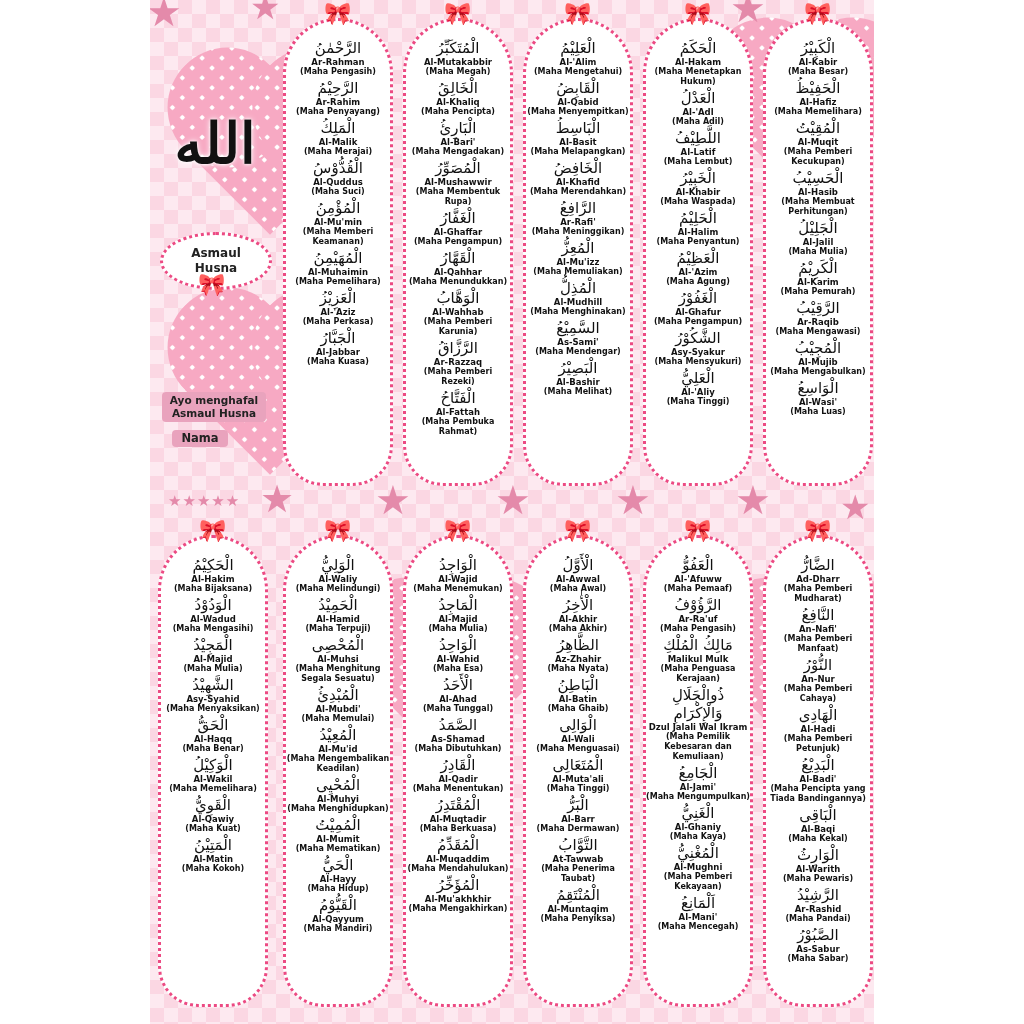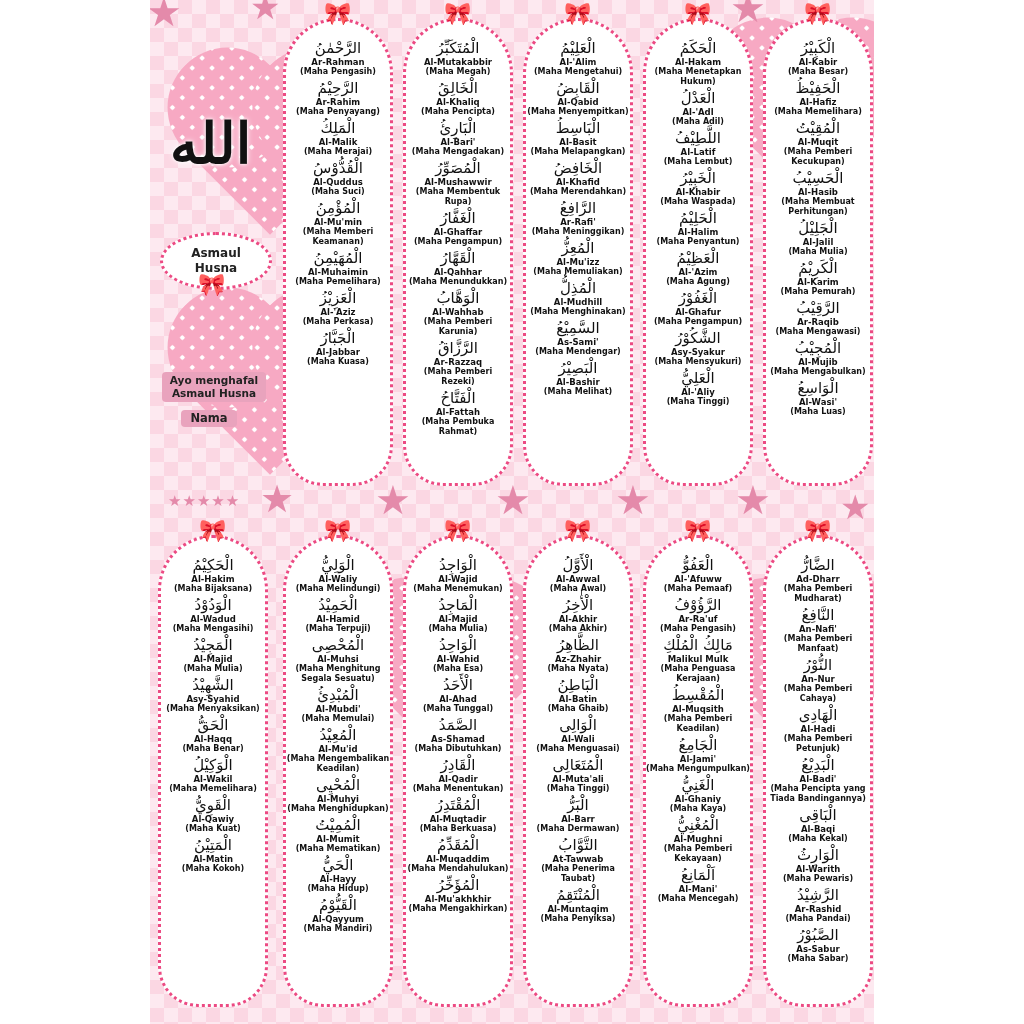--- a/index.html
+++ b/index.html
@@ -20,34 +20,34 @@
   }
   .heart::before, .heart::after {
     content:""; position:absolute; width:120px; height:120px; border-radius:50%;
     background:inherit; background-image:inherit; background-size:inherit;
   }
   .heart::before { top:-60px; left:0; }
   .heart::after { left:60px; top:0; }
   .star { position:absolute; color:#e48aaa; line-height:1; }
   .left-panel { position:absolute; left:0; top:0; width:130px; height:510px; }
   .allah {
-    position:absolute; left:20px; top:110px; width:90px; 
+    position:absolute; left:20px; top:110px; width:90px; text-align:center;
     font-size:56px; font-weight:bold; color:#111; text-shadow:0 0 3px #fff, 0 0 6px #fff;
     font-family:"DejaVu Serif", serif;
   }
   .title-oval {
     position:absolute; left:10px; top:232px; width:106px; height:52px;
     border:3px dotted #ec4a83; border-radius:50%; background:#ffffff;
     display:flex; flex-direction:column; justify-content:center; align-items:center;
     font-size:12px; font-weight:bold; color:#222; line-height:15px;
   }
   .ribbon { position:absolute; color:#f56a9c; font-size:22px; line-height:1; }
   .badge {
     position:absolute; background:#e9a3bd; border-radius:4px; color:#222;
-    font-size:10.5px; font-weight:bold; text-align:center; line-height:13px; padding:2px 4px;
+    font-size:10.5px; font-weight:bold; text-align:center; line-height:13px; padding:2px 4px;margin-top:20px;
   }
   .stars-row { position:absolute; left:18px; top:492px; color:#e48aaa; font-size:15px; letter-spacing:1px; }
   .column {
     position:absolute; width:110px; background:#ffffff;
     border:3px dotted #ec4a83; border-radius:55px 55px 40px 40px;
     box-sizing:border-box; text-align:center; padding-top:18px;
   }
   .column .bow { position:absolute; top:-20px; left:50%; transform:translateX(-50%); color:#f56a9c; font-size:22px; }
   .entry { margin-bottom:2px; }
   .arabic { font-family:"DejaVu Sans", sans-serif; font-size:15px; color:#111; line-height:18px; direction:rtl; }
@@ -78,21 +78,21 @@
     <div class="allah">الله</div>
     <div class="title-oval">
       <span>Asmaul</span>
       <span>Husna</span>
     </div>
     <div class="ribbon" style="left:48px;top:274px;">🎀</div>
     <div class="badge" style="left:12px;top:372px;width:96px;">
       <div>Ayo menghafal</div>
       <div>Asmaul Husna</div>
     </div>
-    <div class="badge" style="left:31px;top:410px;width:48px;font-size:11.5px;">Nama</div>
+    <div class="badge" style="left:22px;top:410px;width:48px;font-size:11.5px;">Nama</div>
     <div class="stars-row">★★★★★</div>
   </div>
 
   <div id="columns-host">
       <div class="column" style="left: 133px; top: 18px; height: 468px;">
         <div class="bow">🎀</div>
         <div class="entry">
           <div class="arabic">الرَّحْمٰنُ</div>
           <div class="latin">Ar-Rahman</div>
           <div class="meaning">(Maha Pengasih)</div>
@@ -523,23 +523,23 @@
           <div class="arabic">الرَّؤُوْفُ</div>
           <div class="latin">Ar-Ra'uf</div>
           <div class="meaning">(Maha Pengasih)</div>
         </div>
         <div class="entry">
           <div class="arabic">مَالِكُ الْمُلْكِ</div>
           <div class="latin">Malikul Mulk</div>
           <div class="meaning">(Maha Penguasa Kerajaan)</div>
         </div>
         <div class="entry">
-          <div class="arabic">الْمُقْسِطُ</div>
-          <div class="latin">Al-Muqsith</div>
-          <div class="meaning">(Maha Pemberi Keadilan)</div>
+          <div class="arabic">ذُوالْجَلَالِ وَالْإِكْرَامِ</div>
+          <div class="latin">Dzul Jalali Wal Ikram</div>
+          <div class="meaning">(Maha Pemilik Kebesaran dan Kemuliaan)</div>
         </div>
         <div class="entry">
           <div class="arabic">الْجَامِعُ</div>
           <div class="latin">Al-Jami'</div>
           <div class="meaning">(Maha Mengumpulkan)</div>
         </div>
         <div class="entry">
           <div class="arabic">الْغَنِيُّ</div>
           <div class="latin">Al-Ghaniy</div>
           <div class="meaning">(Maha Kaya)</div>

